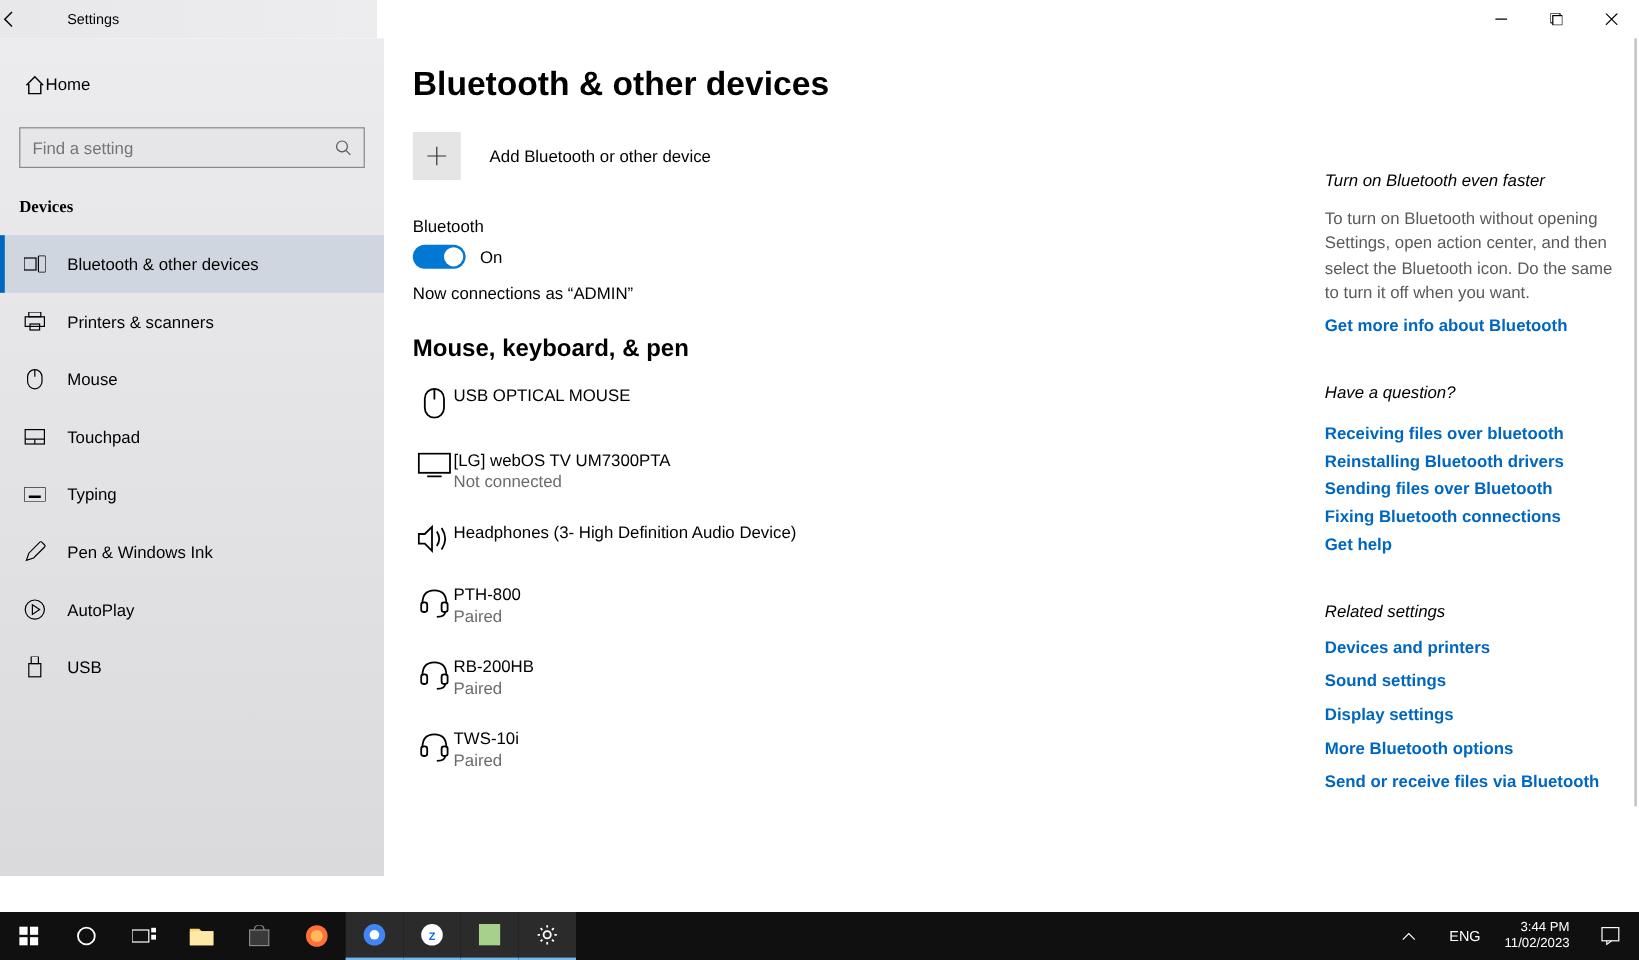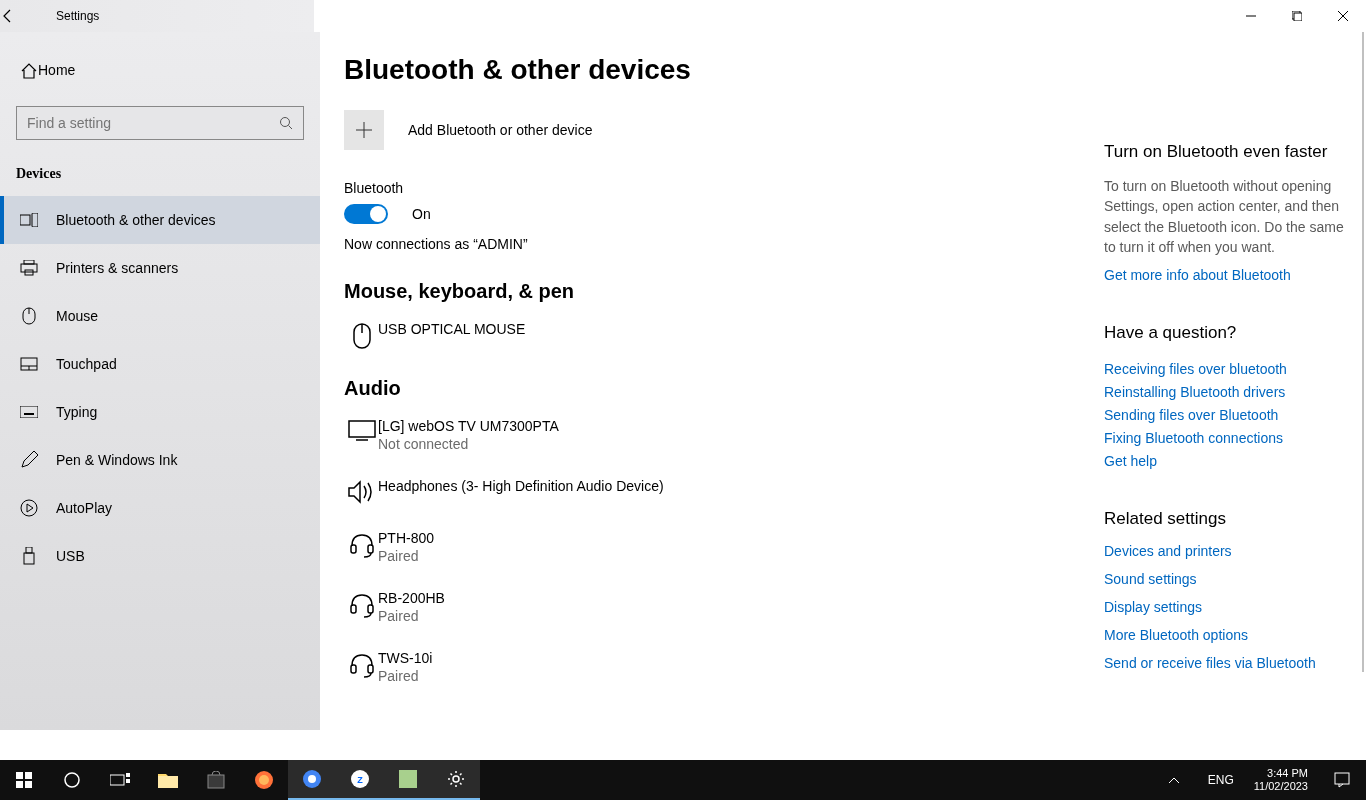--- a/index.html
+++ b/index.html
@@ -23,36 +23,36 @@
 .navitem.active::before { content:""; position:absolute; left:0; top:0; bottom:0; width:4px; background:#0067c0; }
 .navicon { width:18px; height:18px; display:flex; align-items:center; justify-content:center; }
 
 
 .main { position:absolute; left:320px; top:32px; right:0; height:698px; padding:22px 24px 0 24px; overflow:hidden; }
 .main h1 { font-size:28px; font-weight:600; margin-bottom:24px; }
 .addrow { display:flex; align-items:center; gap:24px; margin-bottom:30px; }
 .addbtn { width:40px; height:40px; background:#e5e5e5; display:flex; align-items:center; justify-content:center; font-size:18px; }
 .lbl { font-size:14px; }
 .sublbl { font-size:14px; margin-bottom:8px; }
-.togglerow { display:flex; align-items:center; gap:24px; margin-bottom:12px; }
+.togglerow { display:flex; align-items:center; gap:12px; margin-bottom:12px; }
 .toggle { width:44px; height:20px; border-radius:10px; background:#0078d4; position:relative; }
 .toggle .knob { position:absolute; right:2px; top:2px; width:16px; height:16px; border-radius:50%; background:#fff; }
 .discover { font-size:14px; margin-bottom:28px; }
 .section-h { font-size:20px; font-weight:600; margin-bottom:12px; }
 .device { display:flex; align-items:flex-start; padding:6px 0 20px 2px; }
 .device .dicon { width:32px; display:flex; justify-content:center; padding-top:2px; }
 .device .dname { font-size:14px; }
 .device .dstatus { font-size:14px; color:#6b6b6b; margin-top:2px; }
 .section-h.audio { margin-top:8px; }
 
 
 .rpanel { position:absolute; right:22px; top:110px; width:240px; font-size:14px; }
-.rpanel .rtitle { font-weight:400; margin-bottom:14px; font-size:17px; }
+.rpanel .rtitle { font-weight:400; margin-bottom:14px; font-size:14px;font-style:italic; }
 .rpanel p { color:#5a5a5a; line-height:1.45; margin-bottom:10px; }
-.rpanel a { color:#0067c0; text-decoration:none; display:block; margin-bottom:12px; }
+.rpanel a { color:#0067c0; text-decoration:none; display:block; margin-bottom:12px;font-weight:bold; }
 .rpanel .block { margin-bottom:40px; }
 .rpanel .block.tight a{ margin-bottom:7px; }
 
 
 .scrollbar { position:absolute; right:2px; top:32px; width:2px; height:640px; background:#c0c0c0; }
 
 
 .taskbar { position:absolute; left:0; right:0; bottom:0; height:40px; background:#101010; display:flex; align-items:center; color:#fff; }
 .tb-ico { width:48px; height:40px; display:flex; align-items:center; justify-content:center; font-size:16px; }
 .tb-ico.active { background:#2b2b2b; border-bottom:2px solid #76b9ed; }
@@ -218,21 +218,20 @@
         <svg width="20" height="26" viewBox="0 0 20 26">
           <rect x="2" y="1" width="16" height="24" rx="8" stroke="#000" fill="none" stroke-width="1.5"></rect>
           <line x1="10" y1="1" x2="10" y2="10" stroke="#000" stroke-width="1.5"></line>
         </svg>
       </div>
     <div>
         <div class="dname">USB OPTICAL MOUSE</div>
       </div>
   </div>
 
-  <div class="section-h audio">Audio</div>
 
   <div class="device">
     <div class="dicon">
         <svg width="28" height="22" viewBox="0 0 28 22">
           <rect x="1" y="1" width="26" height="16" stroke="#000" fill="none" stroke-width="1.5"></rect>
           <line x1="8" y1="20" x2="20" y2="20" stroke="#000" stroke-width="1.5"></line>
         </svg>
       </div>
     <div>
         <div class="dname">[LG] webOS TV UM7300PTA</div>

